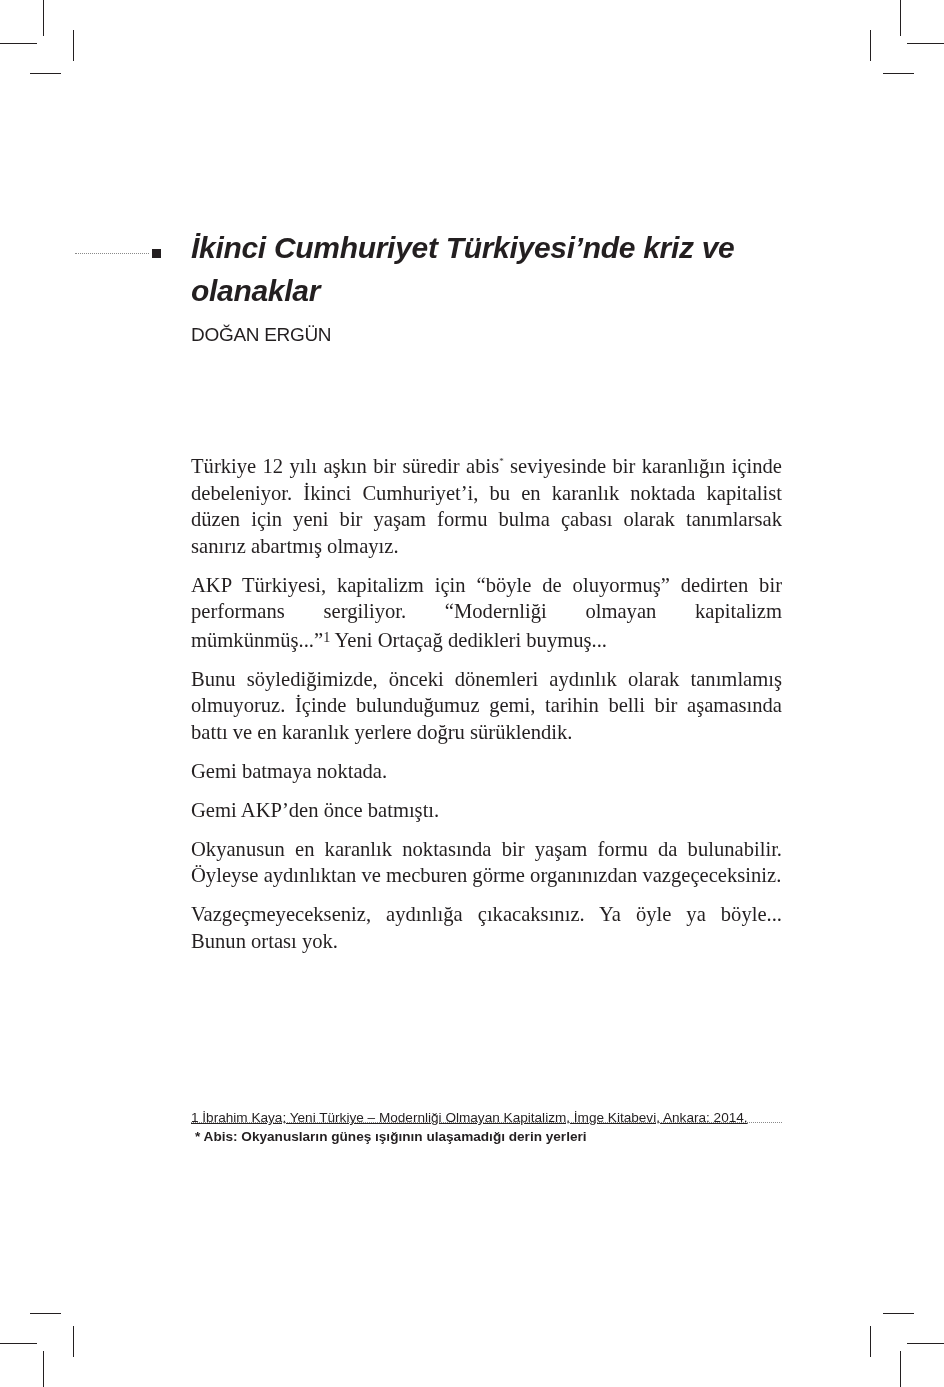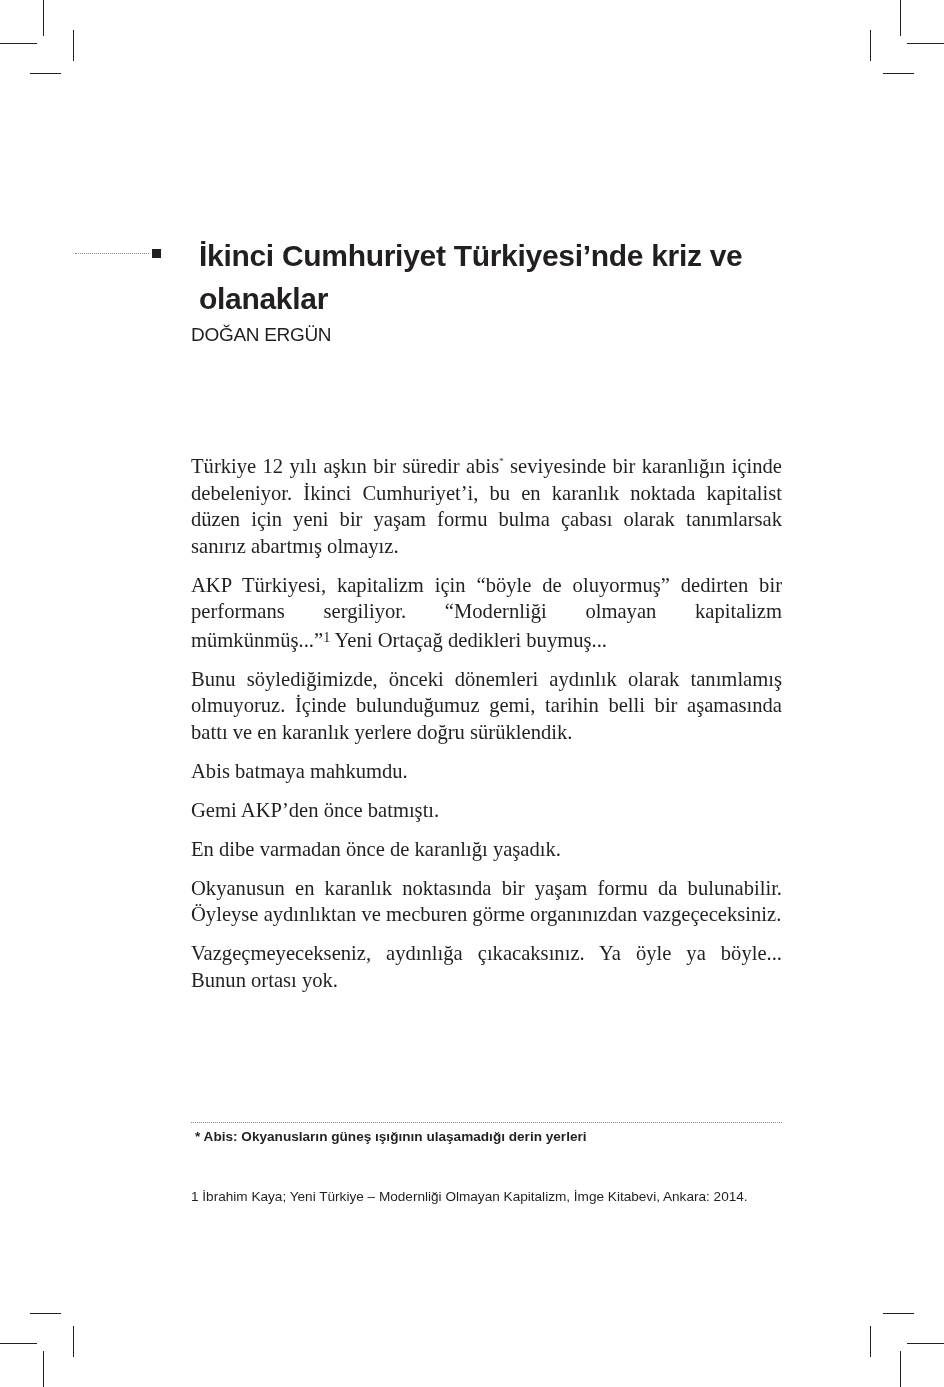--- a/index.html
+++ b/index.html
@@ -1,31 +1,31 @@
 <!DOCTYPE html>
 <html><head>
 <meta charset="utf-8">
 <style>
   html, body { margin: 0; padding: 0; background: #ffffff; }
   body { width: 944px; height: 1387px; position: relative; overflow: hidden; color: #231f20; }
   .mark { position: absolute; background: #231f20; }
   .title-rule { position: absolute; left: 75px; top: 253px; width: 74px; border-top: 1px dotted #8a8a8a; }
   .title-square { position: absolute; left: 152px; top: 249px; width: 9px; height: 9px; background: #231f20; }
-  .title { position: absolute; left: 191px; top: 226px; width: 600px; margin: 8px;
-           font-family: "Liberation Sans", sans-serif; font-weight: bold; font-size: 30px; line-height: 43px; letter-spacing: -0.3px; color: #231f20; }
+  .title { position: absolute; left: 191px; top: 226px; width: 600px; margin: 0;
+           font-family: "Liberation Sans", sans-serif; font-weight: bold; font-size: 30px; line-height: 43px; letter-spacing: -0.3px; color: #231f20; font-style: italic; }
   .author { position: absolute; left: 191px; top: 317px; font-family: "Liberation Sans", sans-serif; font-size: 19px; letter-spacing: -0.3px; color: #231f20; margin-top: 7px; }
   .body { position: absolute; left: 191px; top: 448px; width: 591px;
           font-family: "Liberation Serif", serif; font-size: 20.6px; line-height: 26.5px; color: #231f20; }
   .body p { margin: 0 0 12.5px 0; text-align: justify; text-align-last: left; hyphens: manual; }
   .sup { font-size: 9px; vertical-align: 9px; }
   .fnref { font-size: 14px; vertical-align: 5px; }
   .fn-rule { position: absolute; left: 191px; top: 1122px; width: 591px; border-top: 1px dotted #8a8a8a; }
   .fn { position: absolute; left: 191px; width: 591px; font-family: "Liberation Sans", sans-serif; font-size: 13.6px; line-height: 18px; color: #231f20; text-align: justify; }
   .fn1 { top: 1128px; left: 195px; font-weight: bold; }
-  .fn2 { top: 1188px; }
+  .fn2 { top: 1109px; text-decoration: underline; }
 </style>
 </head>
 <body>
 
 <div class="mark" style="left:43px;top:0;width:1px;height:36px;"></div>
 <div class="mark" style="left:0;top:43px;width:37px;height:1px;"></div>
 <div class="mark" style="left:73px;top:30px;width:1px;height:31px;"></div>
 <div class="mark" style="left:30px;top:73px;width:31px;height:1px;"></div>
 
 <div class="mark" style="left:900px;top:0;width:1px;height:36px;"></div>
@@ -45,22 +45,21 @@
 
 <div class="title-rule"></div>
 <div class="title-square"></div>
 <h1 class="title">İkinci Cumhuriyet Türkiyesi’nde kriz ve olanaklar</h1>
 <div class="author">DOĞAN ERGÜN</div>
 
 <div class="body">
   <p><span>Türkiye 12 yılı aşkın bir süredir abis</span><span class="sup">*</span><span> seviyesinde bir karanlığın içinde debeleniyor. İkinci Cumhuriyet’i, bu en karanlık noktada kapitalist düzen için yeni bir yaşam formu bulma çabası olarak tanımlarsak sanırız abartmış olmayız.</span></p>
   <p><span>AKP Türkiyesi, kapitalizm için “böyle de oluyormuş” dedir­ten bir performans sergiliyor. “Modernliği olmayan kapitalizm mümkünmüş...”</span><span class="fnref">1</span><span> Yeni Ortaçağ dedikleri buymuş...</span></p>
   <p>Bunu söylediğimizde, önceki dönemleri aydınlık olarak tanımla­mış olmuyoruz. İçinde bulunduğumuz gemi, tarihin belli bir aşa­masında battı ve en karanlık yerlere doğru sürüklendik.</p>
-  <p>Abis batmaya mahkumdu.</p>
+  <p>Gemi batmaya noktada.</p>
   <p>Gemi AKP’den önce batmıştı.</p>
-  <p>En dibe varmadan önce de karanlığı yaşadık.</p>
   <p>Okyanusun en karanlık noktasında bir yaşam formu da buluna­bilir. Öyleyse aydınlıktan ve mecburen görme organınızdan vaz­geçeceksiniz.</p>
   <p>Vazgeçmeyecekseniz, aydınlığa çıkacaksınız. Ya öyle ya böyle... Bunun ortası yok.</p>
 </div>
 
 <div class="fn-rule"></div>
 <div class="fn fn1">* Abis: Okyanusların güneş ışığının ulaşamadığı derin yerleri</div>
 <div class="fn fn2">1   İbrahim Kaya; Yeni Türkiye – Modernliği Olmayan Kapitalizm, İmge Kitabevi, Ankara: 2014.</div>
 
 </body></html>

